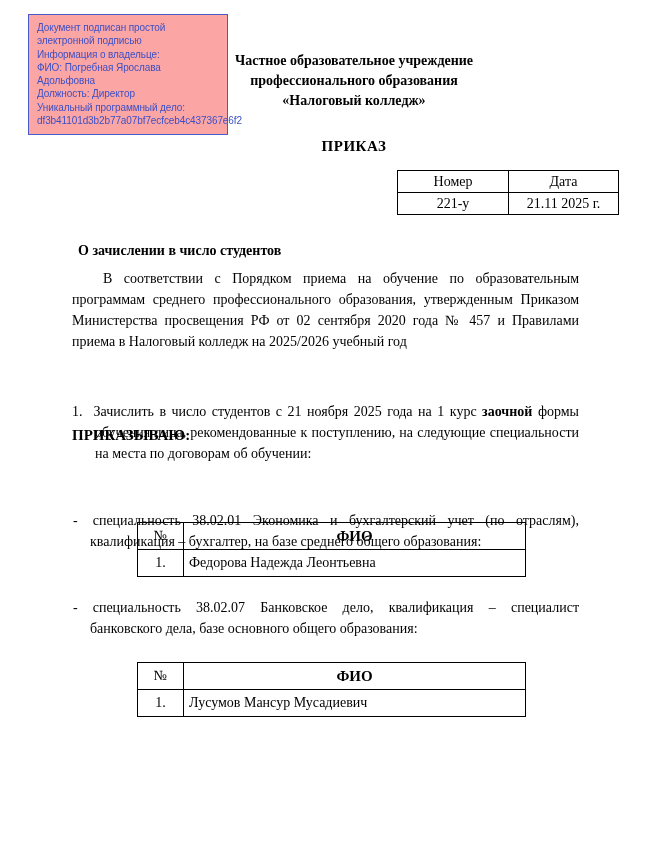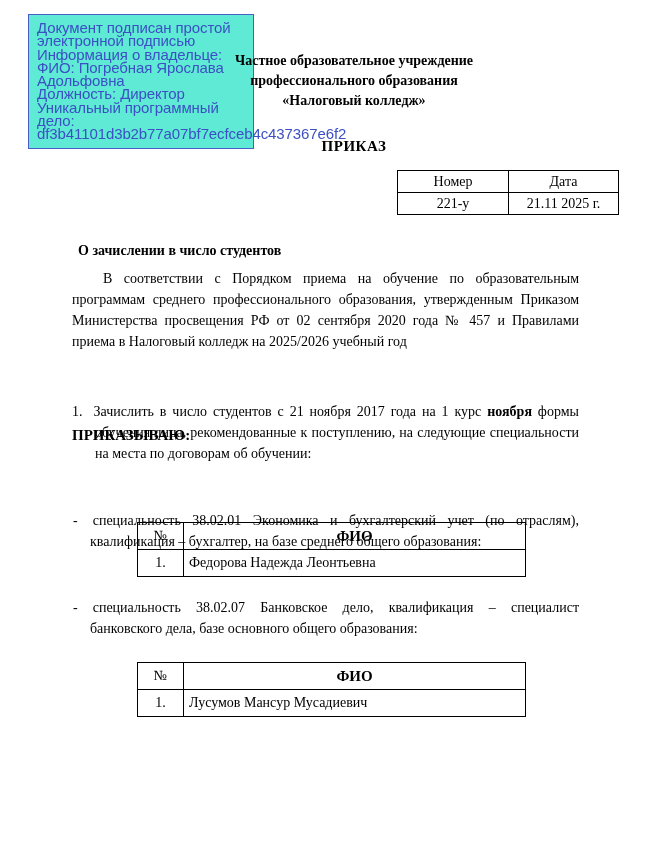--- a/index.html
+++ b/index.html
@@ -12,26 +12,26 @@
     margin: 0 auto;
     font-family: "Liberation Serif", "DejaVu Serif", serif;
     color: #000000;
     overflow: hidden;
   }
 
   
   .stamp {
     position: absolute;
     left: 28px; top: 14px;
-    width: 226px;
+    width: 200px;
     border: 1.5px solid #4a5cc7;
-    background: #5eead4;
+    background: #fca5a5;
     padding: 6px 7px 7px 8px;
     font-family: "Liberation Sans", "DejaVu Sans", sans-serif;
-    font-size: 15px;
+    font-size: 10px;
     line-height: 13.3px;
     letter-spacing: -0.1px;
     color: #3c50c4;
   }
 
   
   .org-header {
     position: absolute;
     left: 0; top: 51px;
     width: 650px;
@@ -163,21 +163,21 @@
     </tr>
   </tbody>
     </table>
 
   <div class="subject">О зачислении в число студентов</div>
 
   <div class="intro">В соответствии с Порядком приема на обучение по образовательным программам среднего профессионального образования, утвержденным Приказом Министерства просвещения РФ от 02 сентября 2020 года № 457 и Правилами приема в Налоговый колледж на 2025/2026 учебный год</div>
 
   <div class="order-heading">ПРИКАЗЫВАЮ:</div>
 
-  <div class="list-para numbered"><span>1.</span><span class="tab tab-num"></span><span>Зачислить в число студентов с 21 ноября 2017 года на 1 курс </span><b>ноября</b><span> формы обучения лица, рекомендованные к поступлению, на следующие специальности на места по договорам об обучении:</span></div>
+  <div class="list-para numbered"><span>1.</span><span class="tab tab-num"></span><span>Зачислить в число студентов с 21 ноября 2025 года на 1 курс </span><b>заочной</b><span> формы обучения лица, рекомендованные к поступлению, на следующие специальности на места по договорам об обучении:</span></div>
 
   <div class="list-para bullet-1"><span>-</span><span class="tab tab-dash"></span><span>специальность 38.02.01 Экономика и бухгалтерский учет (по отраслям), квалификация – бухгалтер, на базе среднего общего образования:</span></div>
 
   <table class="students-table t1">
     <tbody>
         <tr>
       <th class="col-num">№</th>
       <th class="fio-head">ФИО</th>
     </tr>
     <tr>

